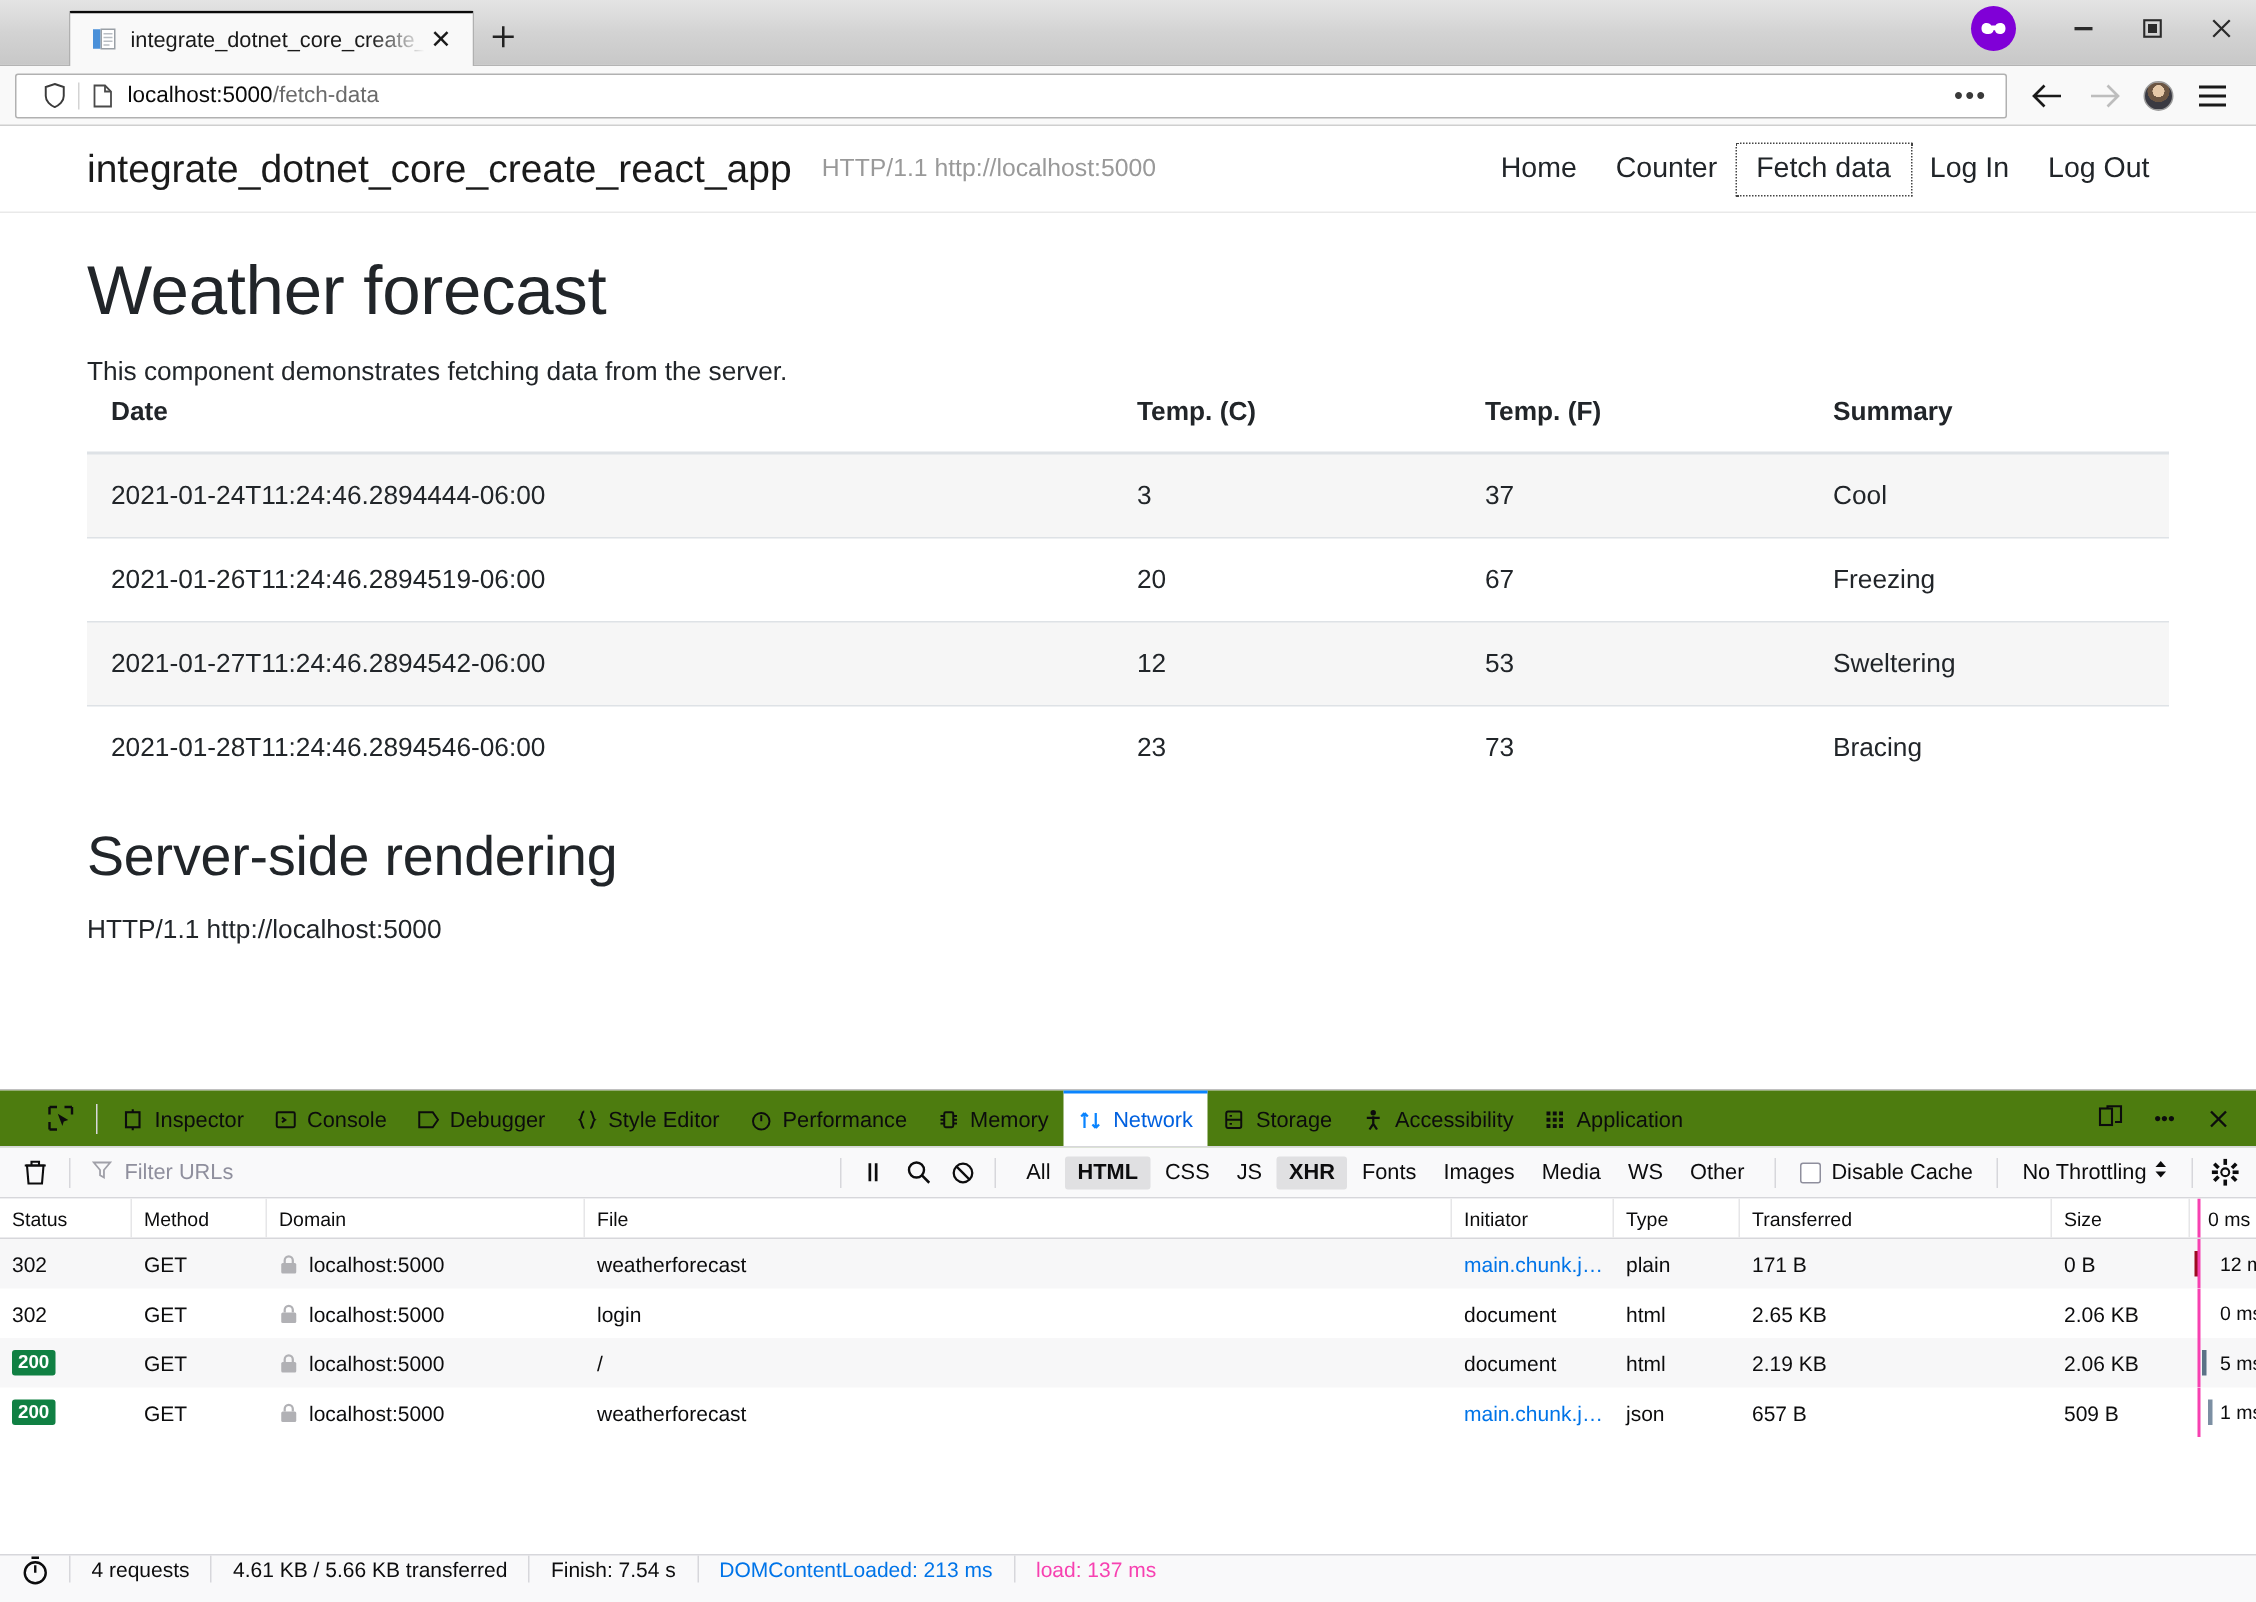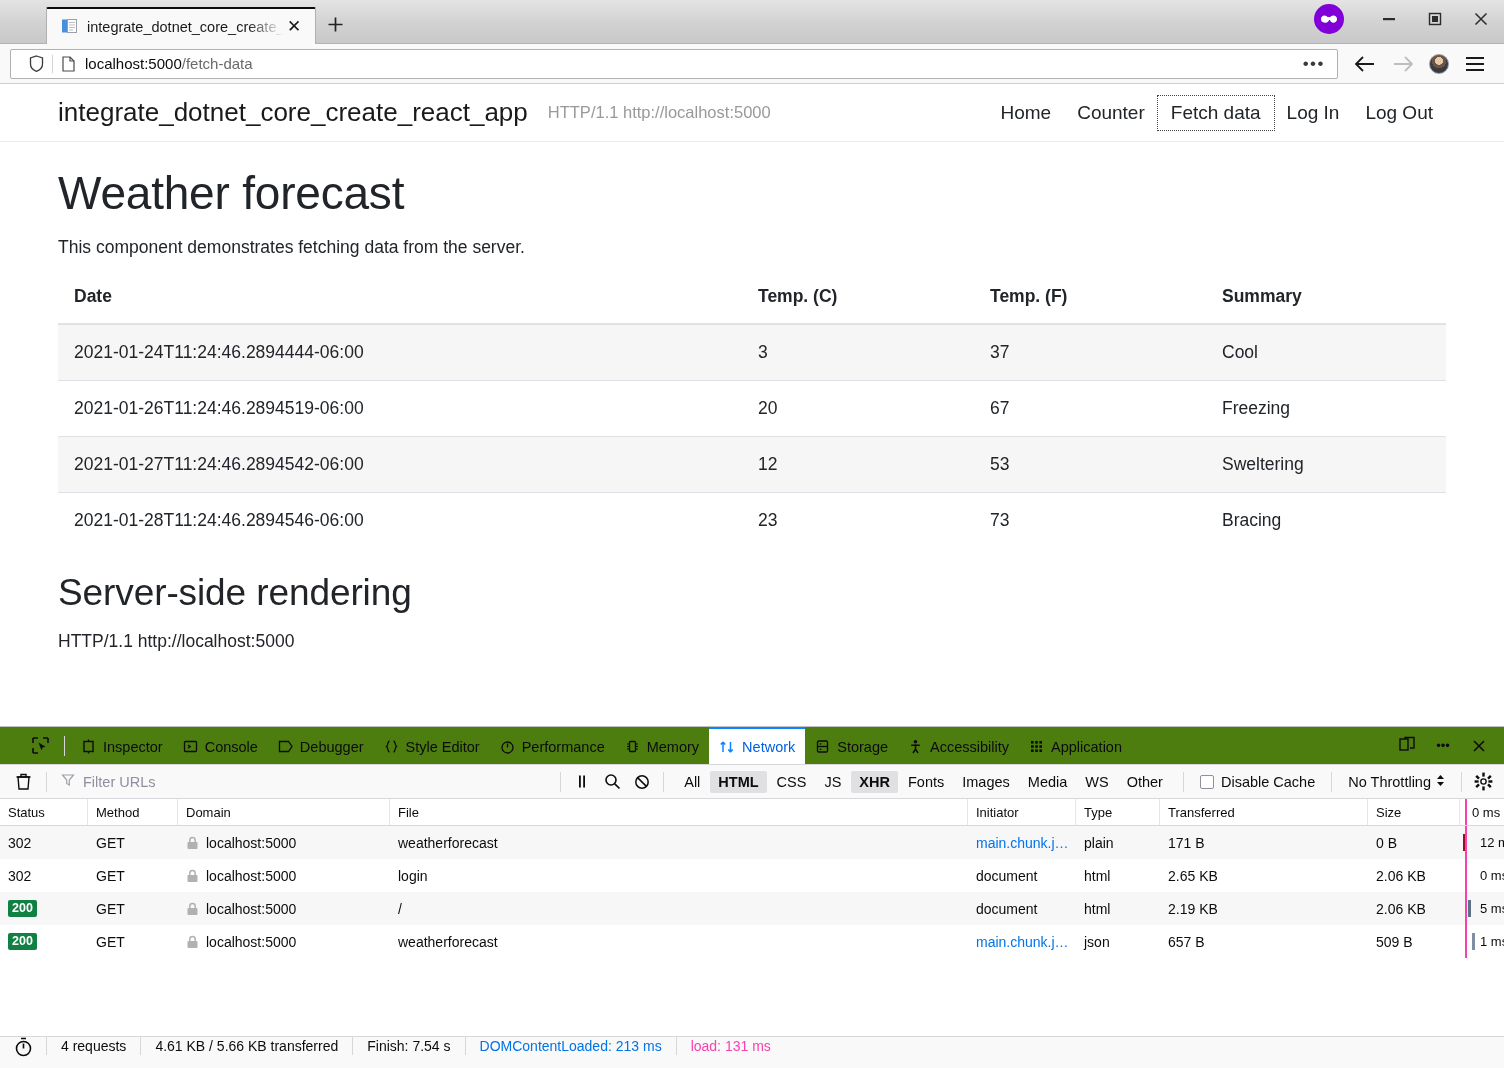--- a/index.html
+++ b/index.html
@@ -86,21 +86,21 @@
   .navlinks { margin-left: auto; display: flex; align-items: center; gap: 0px; }
   .navlink {
     font-size: 19px; color: #212529; padding: 6px 13px; white-space: nowrap;
   }
   .navlink.focused { outline: 1px dotted #444; outline-offset: 0px; }
 
   .content { padding: 26px 58px 0 58px; }
   h1.page-h1 { font-size: 46px; font-weight: 400; color: #212529; letter-spacing: -0.2px; line-height: 1.12; }
   p.lede { font-size: 17.5px; color: #212529; margin-top: 17px; }
 
-  table.forecast { width: 1388px; border-collapse: collapse; margin-top: 22px; }
+  table.forecast { width: 1388px; border-collapse: collapse; }
   table.forecast th {
     text-align: left; font-size: 17.5px; font-weight: 700; color: #212529;
     padding: 6px 0 16px 16px; border-bottom: 2px solid #dee2e6;
   }
   table.forecast td {
     font-size: 17.5px; color: #212529; padding: 17px 0 17px 16px;
     border-top: 1px solid #dee2e6;
   }
   table.forecast tbody tr:nth-child(odd) td { background: #f6f6f6; }
   .col-date { width: 684px; }
@@ -654,17 +654,17 @@
       <div class="st-ico">
         <svg width="19" height="20" viewBox="0 0 19 20">
             <circle cx="9.5" cy="11.5" r="7" fill="none" stroke="#0c0c0d" stroke-width="1.6"></circle>
             <path d="M9.5 11.5V6.5M7 1.5h5" stroke="#0c0c0d" stroke-width="1.6" fill="none"></path>
           </svg>
       </div>
       <div class="st-item">4 requests</div>
       <div class="st-item">4.61 KB / 5.66 KB transferred</div>
       <div class="st-item">Finish: 7.54 s</div>
       <div class="st-item st-dcl">DOMContentLoaded: 213 ms</div>
-      <div class="st-item st-load">load: 131 ms</div>
+      <div class="st-item st-load">load: 137 ms</div>
     </div>
 
   </div>
 </div>
 
 </body></html>

